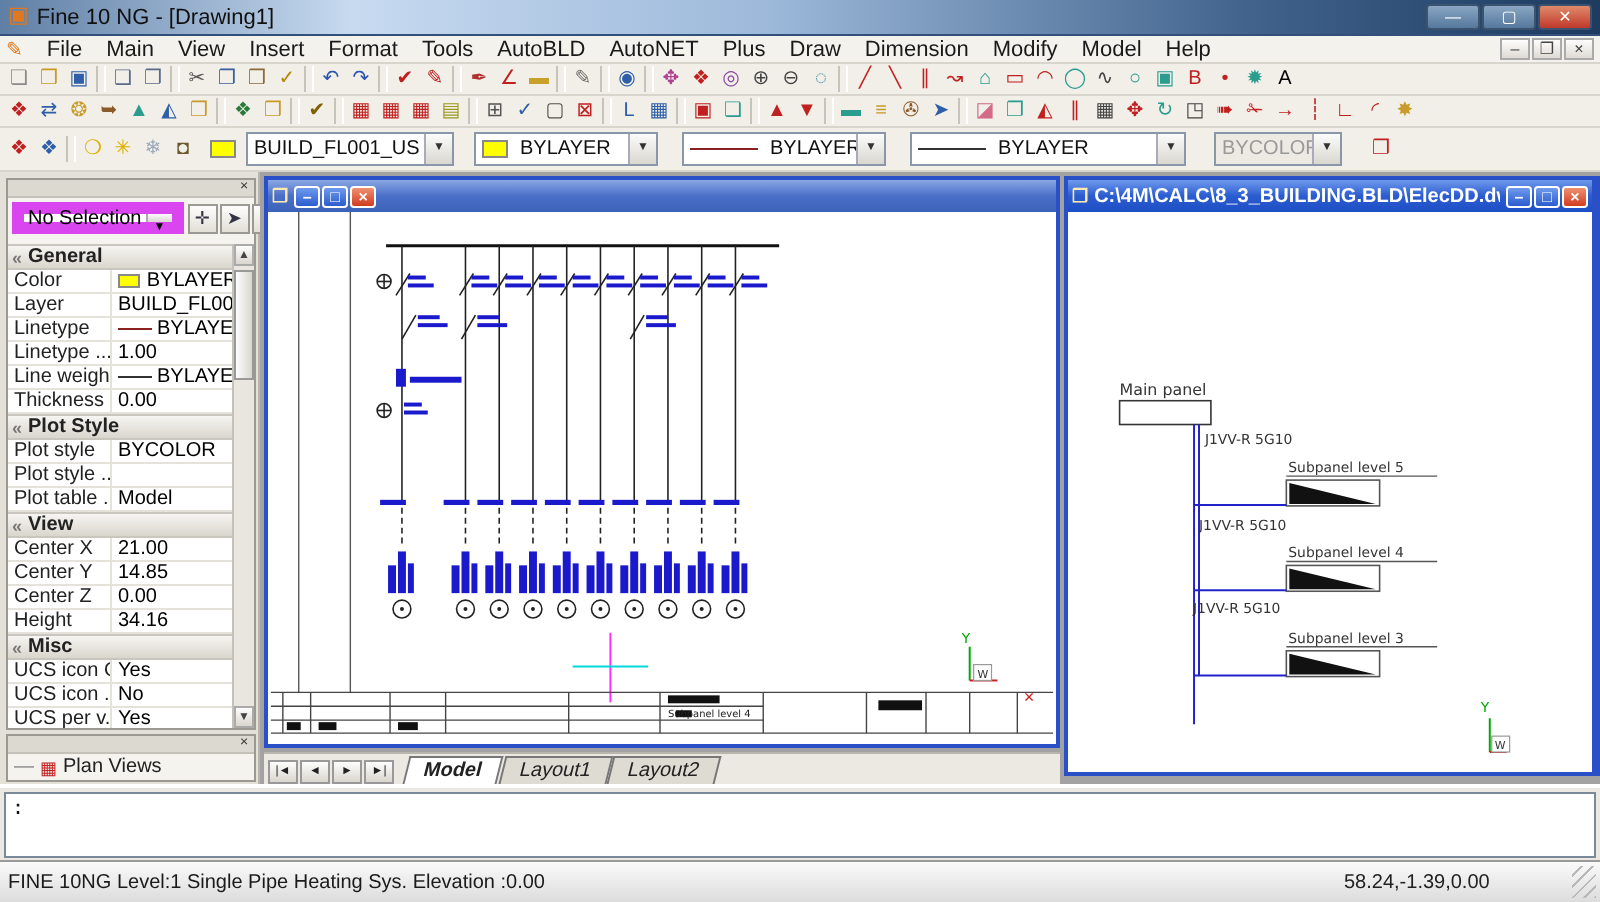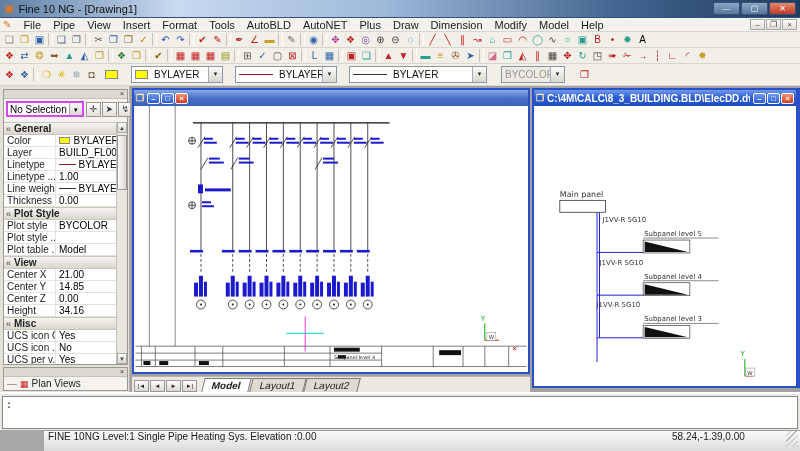--- a/index.html
+++ b/index.html
@@ -41,21 +41,21 @@
 
   
   .main { display:flex; height:306px; background:#d2cfc6; }
   .leftcol { width:130px; flex:none; padding:3px 1px 0 3px; background:#e4e1d8; border-right:1px solid #b8b5ac; }
 
   .palette { background:#f4f3ee; border:1px solid #9a9a92; }
   .props { height:276px; position:relative; }
   .pal-top { height:9px; display:flex; justify-content:flex-end; align-items:center; background:#dcd9d0; border-bottom:1px solid #c4c1b8; }
   .pal-x { width:10px; height:9px; font-size:7px; line-height:8px; text-align:center; color:#333; }
   .combo-row { display:flex; gap:2px; padding:2px; align-items:center; }
-  .combo { flex:1; display:flex; height:16px; background:#fff; border:2px solid #d946ef; font-size:10px; align-items:center; }
+  .combo { flex:1; display:flex; height:16px; background:#fff; border:6px solid #d946ef; font-size:10px; align-items:center; }
   .combo .txt { flex:1; padding:0 2px; overflow:hidden; white-space:nowrap; }
   .combo .arrow { width:13px; height:100%; background:linear-gradient(#fbfbfb,#d9d7cf); border-left:1px solid #aab; font-size:6px; line-height:14px; text-align:center; }
   .pbtn { width:15px; height:15px; border:1px solid #9a9a92; background:linear-gradient(#fdfdfd,#e2dfd6); font-size:9px; line-height:13px; text-align:center; color:#334; }
 
   .pgrid { position:absolute; top:32px; bottom:0; left:0; right:11px; overflow:hidden; font-size:10px; }
   .psec-h { height:13px; display:flex; align-items:center; gap:3px; background:linear-gradient(#f6f5f1,#d9d6cd); border-top:1px solid #c9c6bd; border-bottom:1px solid #c9c6bd; font-weight:bold; color:#222; padding-left:2px; }
   .psec-h .chev { color:#777; font-size:9px; }
   .prow { height:12px; display:flex; border-bottom:1px solid #e4e2da; background:#fff; }
   .plabel { width:52px; flex:none; padding-left:3px; border-right:1px solid #e4e2da; overflow:hidden; white-space:nowrap; color:#222; }
   .pval { flex:1; display:flex; align-items:center; padding-left:3px; overflow:hidden; }
@@ -93,22 +93,22 @@
   .tnav { width:15px; height:12px; font-size:6px; line-height:11px; text-align:center; background:linear-gradient(#fdfdfd,#d9d6cd); border:1px solid #999; color:#222; }
   .tab { height:14px; padding:0 8px; font-size:10px; line-height:13px; color:#222; background:#dedbd2; border:1px solid #777; border-bottom:none; transform:skewX(-14deg); }
   .tab.active { background:#fff; font-weight:bold; }
 
   
   .cmdarea { height:38px; background:#ece9e2; border-top:2px solid #fff; padding:2px 2px 1px 2px; }
   .cmdbox { height:100%; background:#fff; border:1px solid #7a8a99; font-family:"DejaVu Sans Mono", monospace; font-size:10px; color:#111; }
   .cmdline1 { height:14px; padding:1px 3px; border-bottom:1px solid #d8d8d8; white-space:pre; }
   .cmdline2 { height:16px; padding:2px 3px; white-space:pre; }
 
-  .statusbar { height:21px; display:flex; align-items:flex-start; gap:4px; padding:0 2px 0 4px;
-    background:linear-gradient(#fafafa,#dcdcdc); border-top:1px solid #999; font-size:10px;margin-left:44px; }
+  .statusbar { height:21px; display:flex; align-items:center; gap:4px; padding:0 2px 0 4px;
+    background:linear-gradient(#fafafa,#dcdcdc); border-top:1px solid #999; font-size:10px; }
   .stmsg { flex:1; color:#1a1a1a; white-space:nowrap; overflow:hidden; }
   .stcoords { width:110px; color:#222; flex:none; }
   .sttoggles { display:flex; gap:2px; }
   .stbtn { padding:1px 4px; border:1px solid #aaa; background:linear-gradient(#fdfdfd,#e6e6e6); color:#b0b0b0; font-size:9px; font-weight:bold; }
   .stbtn.on { color:#1a1a1a; border-color:#888; }
   .grip { width:12px; height:16px; background:repeating-linear-gradient(135deg, transparent 0 3px, #b8b8b8 3px 4px); }
 </style>
 </head>
 <body>
 
@@ -120,21 +120,21 @@
     <span class="wbtn">▢</span>
     <span class="wbtn close">✕</span>
   </span>
 </div>
 
 <div class="menubar">
   <span class="app-ico2">✎</span>
   <span style="display:flex;">
 
   <span class="menu-item">File</span>
-      <span class="menu-item">Pipe</span>
+      <span class="menu-item">Main</span>
       <span class="menu-item">View</span>
       <span class="menu-item">Insert</span>
       <span class="menu-item">Format</span>
       <span class="menu-item">Tools</span>
       <span class="menu-item">AutoBLD</span>
       <span class="menu-item">AutoNET</span>
       <span class="menu-item">Plus</span>
       <span class="menu-item">Draw</span>
       <span class="menu-item">Dimension</span>
       <span class="menu-item">Modify</span>
@@ -271,20 +271,24 @@
 
   <span class="tbi" style="color: rgb(192, 32, 32);">❖</span>
       <span class="tbi" style="color: rgb(47, 95, 168);">❖</span>
       <span class="tbi sep"></span>
       <span class="tbi" style="color: rgb(224, 176, 0);">❍</span>
       <span class="tbi" style="color: rgb(224, 176, 0);">✳</span>
       <span class="tbi" style="color: rgb(154, 168, 184);">❄</span>
       <span class="tbi" style="color: rgb(106, 90, 48);">◘</span>
     </span>
   <span class="chip16"></span>
+  <span class="dd" style="width:104px;">
+    <span class="txt">BUILD_FL001_US</span>
+    <span class="arrow">▼</span>
+  </span>
   <span style="width:6px;"></span>
   <span class="dd" style="width:92px;">
     <span class="chip16" style="margin-left:3px;"></span>
     <span class="txt">BYLAYER</span>
     <span class="arrow">▼</span>
   </span>
   <span style="width:8px;"></span>
   <span class="dd" style="width:102px;">
     <span class="lineseg"></span>
     <span class="txt">BYLAYER</span>

